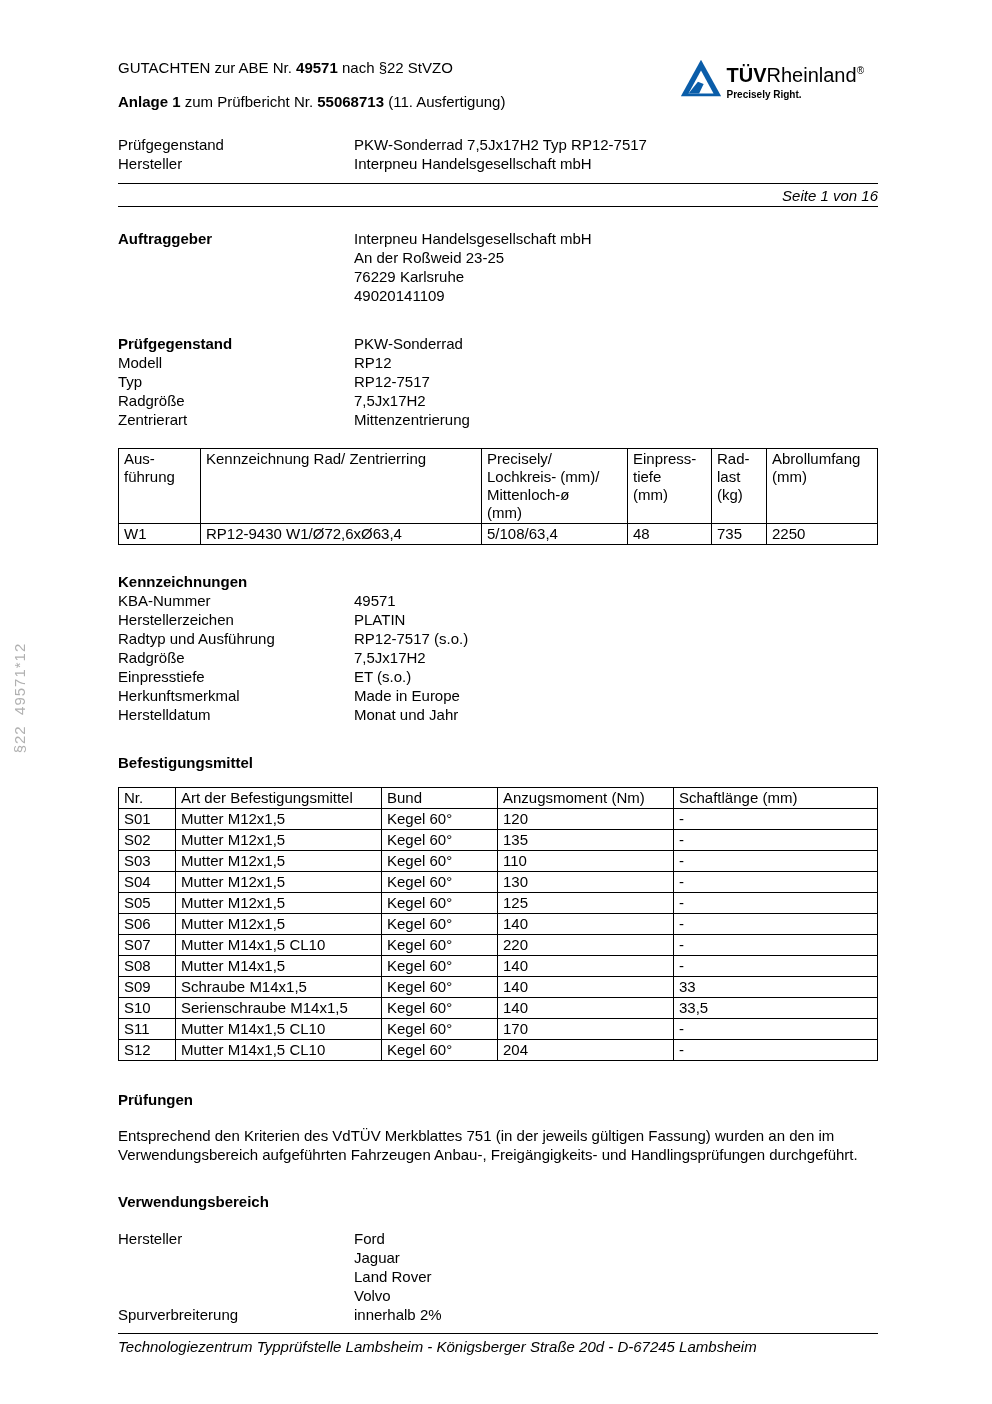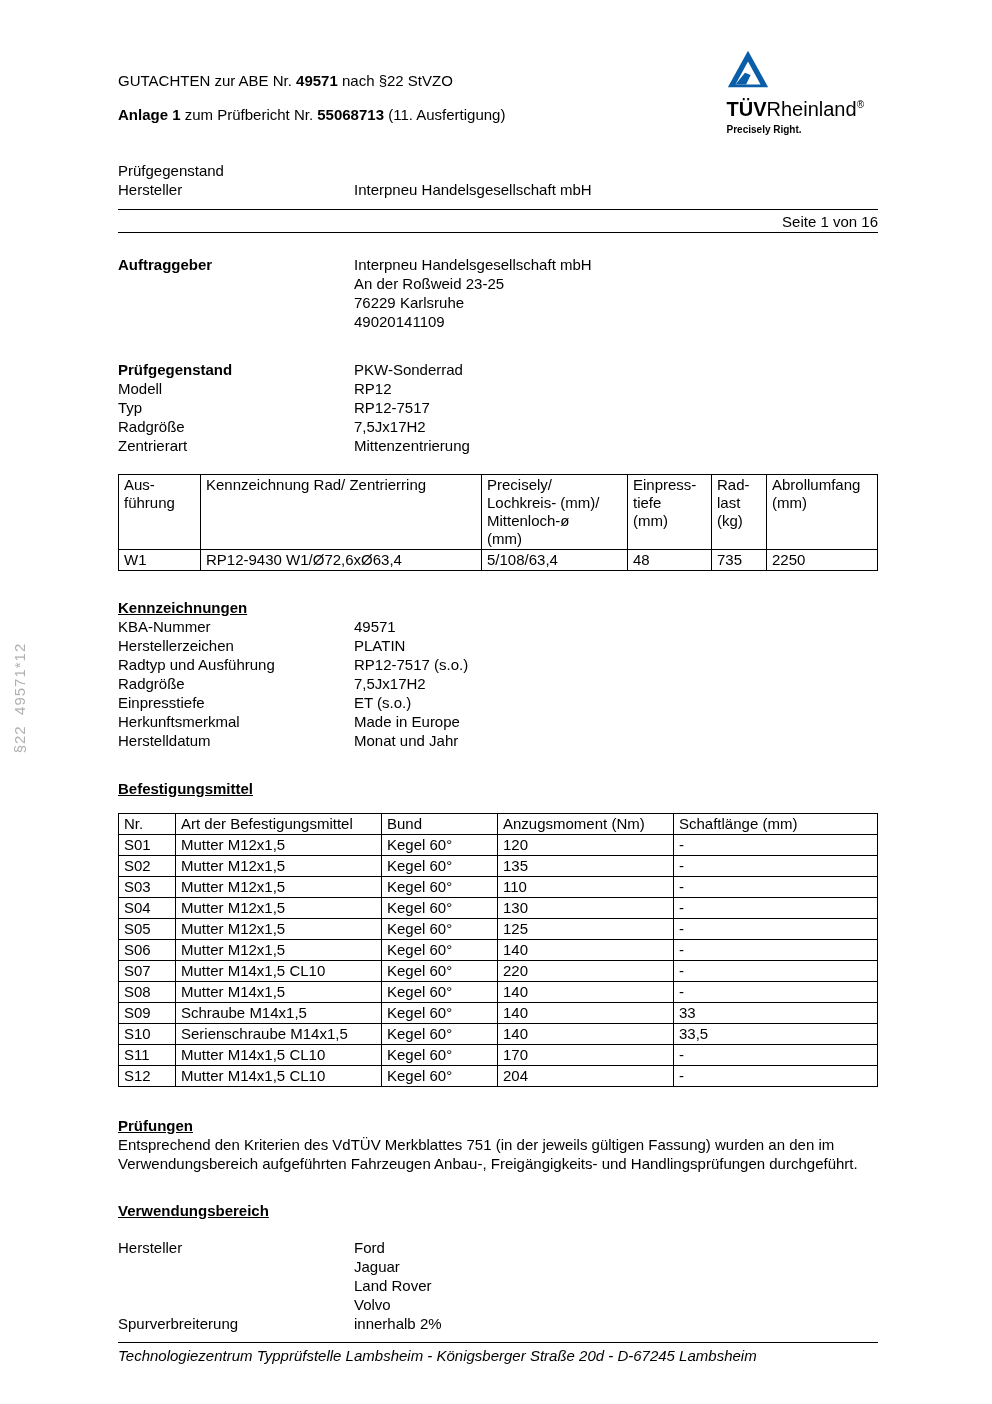--- a/index.html
+++ b/index.html
@@ -8,49 +8,49 @@
     width:992px; height:1404px; background:#ffffff; position:relative; overflow:hidden;
     font-family:"Liberation Sans","DejaVu Sans",sans-serif; font-size:15px; color:#000;
     line-height:19px;
   }
   .page { padding:58px 114px 0 118px; position:relative; }
   .b { font-weight:bold; }
 
   
   .header { display:flex; justify-content:space-between; align-items:center; }
   .title2 { margin-top:15px; }
-  .logo { display:flex; gap:5px; margin-top:-8px; margin-right:14px; align-items:flex-start;flex-direction:column; }
+  .logo { display:flex; gap:5px; margin-top:-8px; margin-right:14px; align-items:flex-start; }
   .logo-tri { width:42px; height:38px; flex:0 0 auto; }
   .logo-textcol { padding-top:2px; }
   .brand { font-size:20px; line-height:20px; white-space:nowrap; }
   .reg { font-size:10px; vertical-align:super; }
   .tagline { font-weight:bold; font-size:10px; line-height:14px; margin-top:4px; }
 
   
   .lv-row { display:grid; grid-template-columns:236px 1fr; }
   .subject-block { margin-top:24px; }
   .divider { border-top:1px solid #000; height:0; }
   .hr1 { margin-top:10px; }
-  .pagenum { text-align:right; padding:2px 0 1px 0; }
+  .pagenum { text-align:right; padding:2px 0 1px 0;font-style:italic; }
   .client-block { margin-top:22px; }
   .testobj-block { margin-top:29px; }
 
   
   table { border-collapse:collapse; width:100%; table-layout:fixed; }
   th,td { border:1px solid #000; padding:1px 5px; text-align:left; font-weight:normal; vertical-align:top; line-height:18px; overflow:hidden; }
   .t1 { margin-top:19px; }
   .t1 th { white-space:pre-line; }
   .t2 { margin-top:15px; }
 
-  .section-title { font-weight:bold;text-decoration:underline; }
+  .section-title { font-weight:bold; }
   .markings-block { margin-top:27px; }
   .markings-rows { margin-top:0px; }
   .befestigung-title { margin-top:29px; }
   .tests-title { margin-top:29px; }
-  .tests-par { max-width:762px; }
+  .tests-par { margin-top:17px; max-width:762px; }
   .verwendung-title { margin-top:28px; }
   .application-block { margin-top:18px; }
 
   .footer { margin-top:9px;font-style:italic; }
   .footer-text { padding-top:3px; }
 
   .side-stamp {
     position:absolute; left:-66px; top:688px; width:172px; height:20px;
     transform:rotate(-90deg); transform-origin:center;
     color:#b0b0b0; letter-spacing:1px; text-align:center; white-space:pre; font-size:15px;
@@ -77,20 +77,21 @@
       <div class="logo-textcol">
         <div class="brand"><span class="b">TÜV</span><span>Rheinland</span><span class="reg">®</span></div>
         <div class="tagline">Precisely Right.</div>
       </div>
     </div>
   </div>
 
   <div class="subject-block">
     <div class="lv-row">
       <span>Prüfgegenstand</span>
+      <span>PKW-Sonderrad 7,5Jx17H2 Typ RP12-7517</span>
     </div>
     <div class="lv-row">
       <span>Hersteller</span>
       <span>Interpneu Handelsgesellschaft mbH</span>
     </div>
   </div>
 
   <div class="divider hr1"></div>
   <div class="pagenum">Seite 1 von 16</div>
   <div class="divider"></div>

